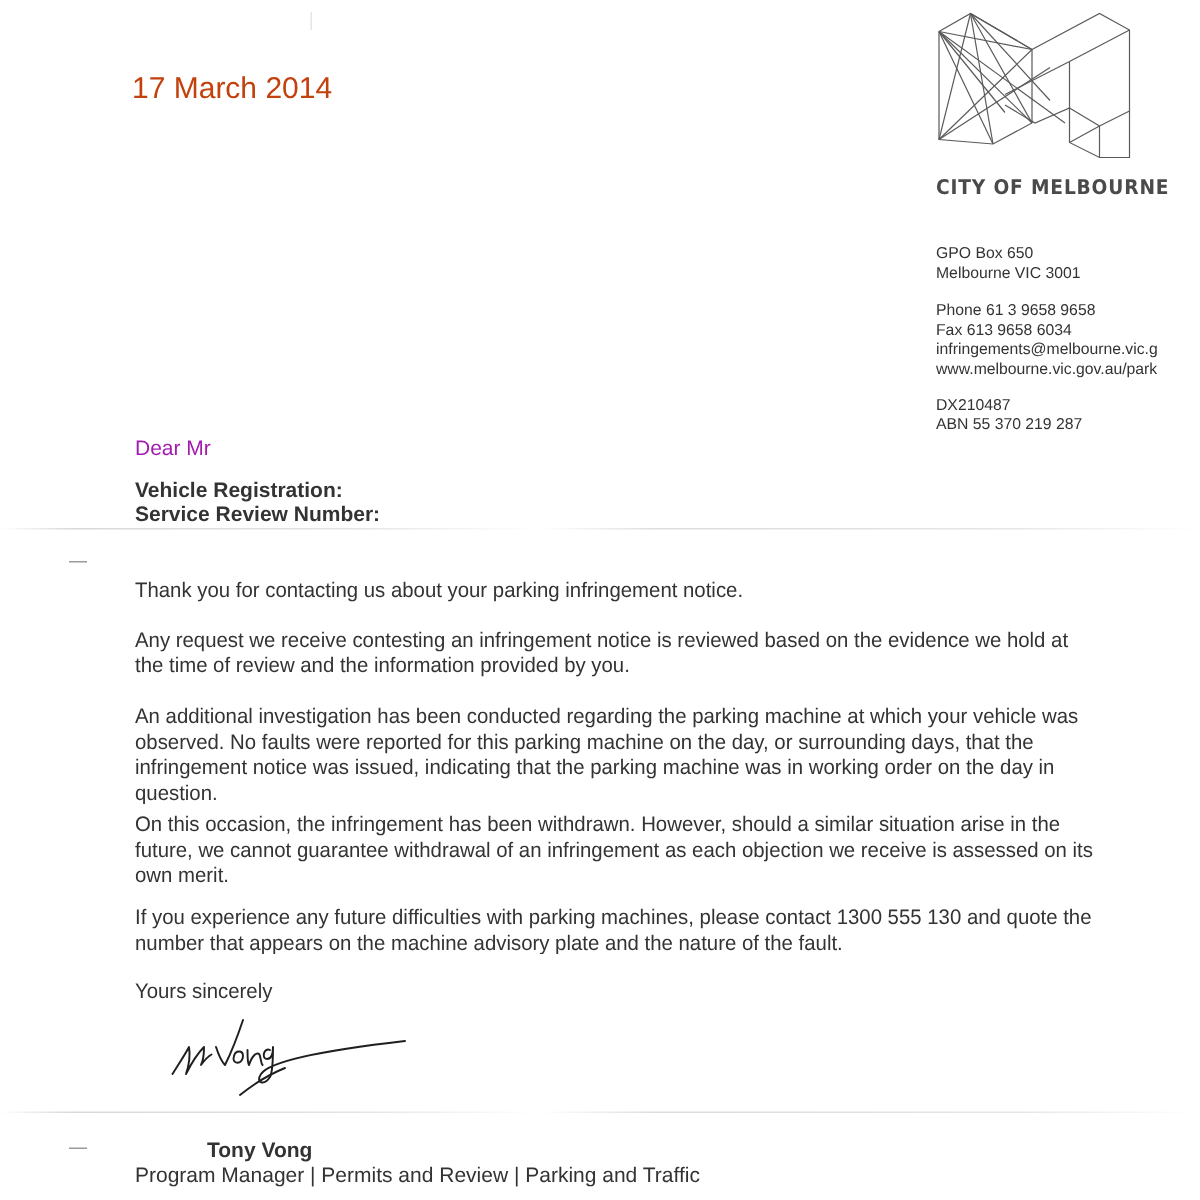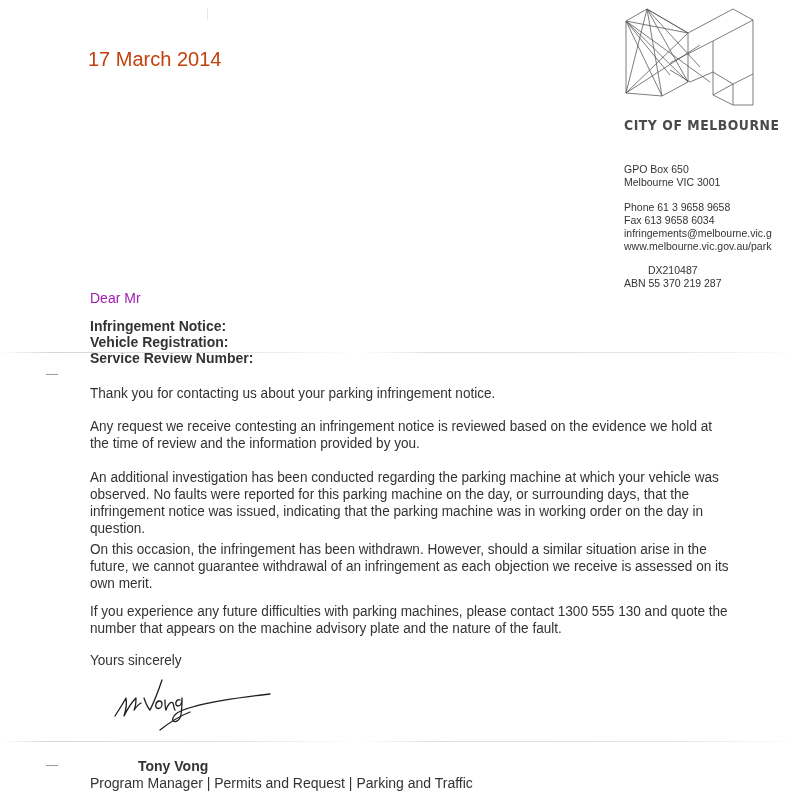--- a/index.html
+++ b/index.html
@@ -42,21 +42,21 @@
     .addr {
       left: 624px;
       font-size: 10.5px;
       line-height: 13px;
       color: #333;
       white-space: nowrap;
     }
     .addr div { height: 13px; }
     .addr1 { top: 163px; }
     .addr2 { top: 201px; }
-    .addr3 { top: 264px; text-align: center; }
+    .addr3 { top: 264px; }
 
     .salutation {
       left: 90px;
       top: 290px;
       font-size: 14px;
       color: #a21caf;
     }
     .refs {
       left: 90px;
       top: 318px;
@@ -173,21 +173,20 @@
 </div>
 
 <div class="abs addr addr3">
   <div>DX210487</div>
   <div>ABN 55 370 219 287</div>
 </div>
 
 <div class="abs salutation">Dear Mr</div>
 
 <div class="abs refs">
-  <div>Infringement Notice:</div>
   <div>Vehicle Registration:</div>
   <div>Service Review Number:</div>
 </div>
 
 <div class="abs fold fold1"></div>
 <div class="abs mark mark1"></div>
 
 <div class="abs body-text p1">Thank you for contacting us about your parking infringement notice.</div>
 <div class="abs body-text p2">Any request we receive contesting an infringement notice is reviewed based on the evidence we hold at the time of review and the information provided by you.</div>
 <div class="abs body-text p3">An additional investigation has been conducted regarding the parking machine at which your vehicle was observed. No faults were reported for this parking machine on the day, or surrounding days, that the infringement notice was issued, indicating that the parking machine was in working order on the day in question.</div>
@@ -201,13 +200,13 @@
   <path d="M46,28 C44,34 52,34 52,28 C52,24 47,24 46,28"></path>
   <path d="M55,24 C55,30 55,33 56,34 C58,28 61,25 63,27 C64,30 64,33 65,34"></path>
   <path d="M70,24 C66,22 64,30 68,30 C72,30 72,24 72,22 C72,30 72,38 70,42 C66,48 60,46 64,40 C68,34 90,26 160,18"></path>
   <path d="M50,54 C60,46 70,40 80,36"></path>
 </svg>
 
 <div class="abs fold fold2"></div>
 <div class="abs mark mark2"></div>
 
 <div class="abs signer-name">Tony Vong</div>
-<div class="abs signer-title">Program Manager | Permits and Request | Parking and Traffic</div>
+<div class="abs signer-title">Program Manager | Permits and Review | Parking and Traffic</div>
 
 </body></html>

